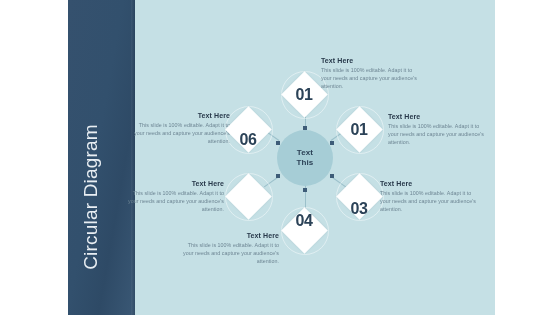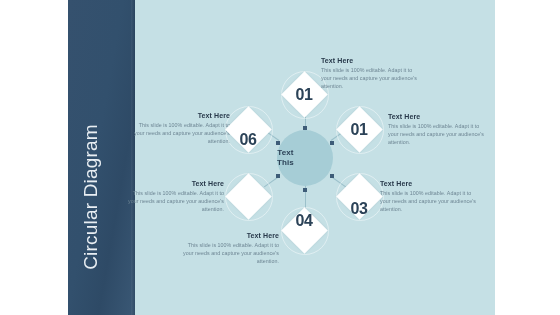--- a/index.html
+++ b/index.html
@@ -68,20 +68,21 @@
 
   
   .center-circle {
     position: absolute;
     left: 142px; top: 130px;
     width: 56px; height: 56px;
     border-radius: 50%;
     background: #a6cdd6;
     display: flex;
     align-items: center;
+    justify-content: center;
     text-align: center;
     z-index: 5;
   }
   .center-label {
     color: #2c4257;
     font-size: 8px;
     font-weight: bold;
     line-height: 1.25;
     letter-spacing: 0.1px;
   }

